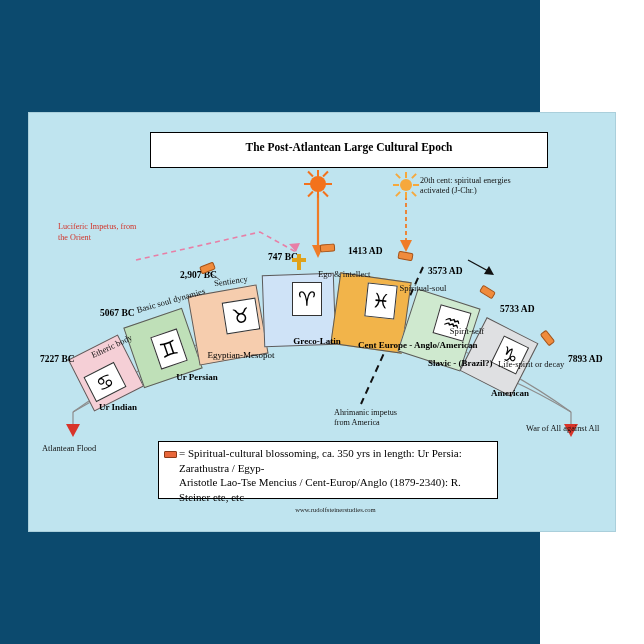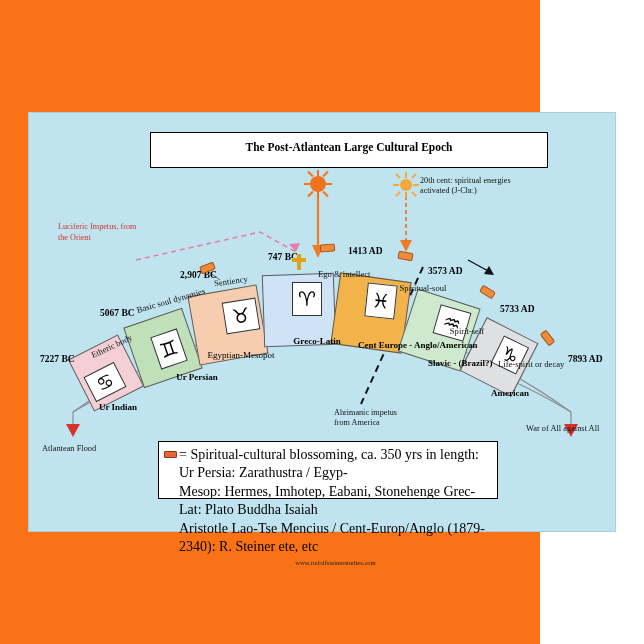--- a/index.html
+++ b/index.html
@@ -9,21 +9,21 @@
     width: 644px;
     height: 644px;
     overflow: hidden;
     font-family: "Liberation Serif", serif;
   }
   #poster {
     position: absolute;
     left: 0; top: 0;
     width: 540px;
     height: 644px;
-    background: #f97316;
+    background: #0c4a6e;
   }
   #canvas {
     position: absolute;
     left: 28px;
     top: 112px;
     width: 588px;
     height: 420px;
     background: #bfe4ef;
     box-shadow: 0 0 0 1px #aacfdb inset;
   }
@@ -110,21 +110,21 @@
   
   #legend {
     left: 130px; top: 329px;
     width: 340px; height: 58px;
     background: #ffffff;
     border: 1px solid #000;
     box-sizing: border-box;
     padding: 4px 5px 3px 20px;
   }
   #legend .line {
-    font-size: 14px;
+    font-size: 11px;
     line-height: 1.32;
     color: #000;
     font-family: "Liberation Serif", serif;
   }
   #legend .url {
     font-size: 6.6px;
     text-align: center;
     color: #222;
     margin-top: 2px;
     font-family: "Liberation Serif", serif;
@@ -305,19 +305,18 @@
 
     <div class="tri-down" style="left:38px; top:312px;"></div>
     <div class="footlabel" style="left:14px; top:332px; width:66px;">Atlantean Flood</div>
 
     <div class="tri-down" style="left:536px; top:312px;"></div>
     <div class="footlabel" style="left:498px; top:312px; width:84px;">War of All against All</div>
 
     <div class="abs" id="legend">
       <div id="legend-marker"></div>
       <div class="line">=  Spiritual-cultural blossoming, ca. 350 yrs in length: Ur Persia: Zarathustra / Egyp-</div>
-      <div class="line">Mesop: Hermes, Imhotep, Eabani, Stonehenge  Grec-Lat: Plato Buddha Isaiah</div>
       <div class="line">Aristotle Lao-Tse Mencius / Cent-Europ/Anglo (1879-2340): R. Steiner ete, etc</div>
       <div class="url">www.rudolfsteinerstudies.com</div>
     </div>
 
   </div>
 </div>
 
 </body></html>

